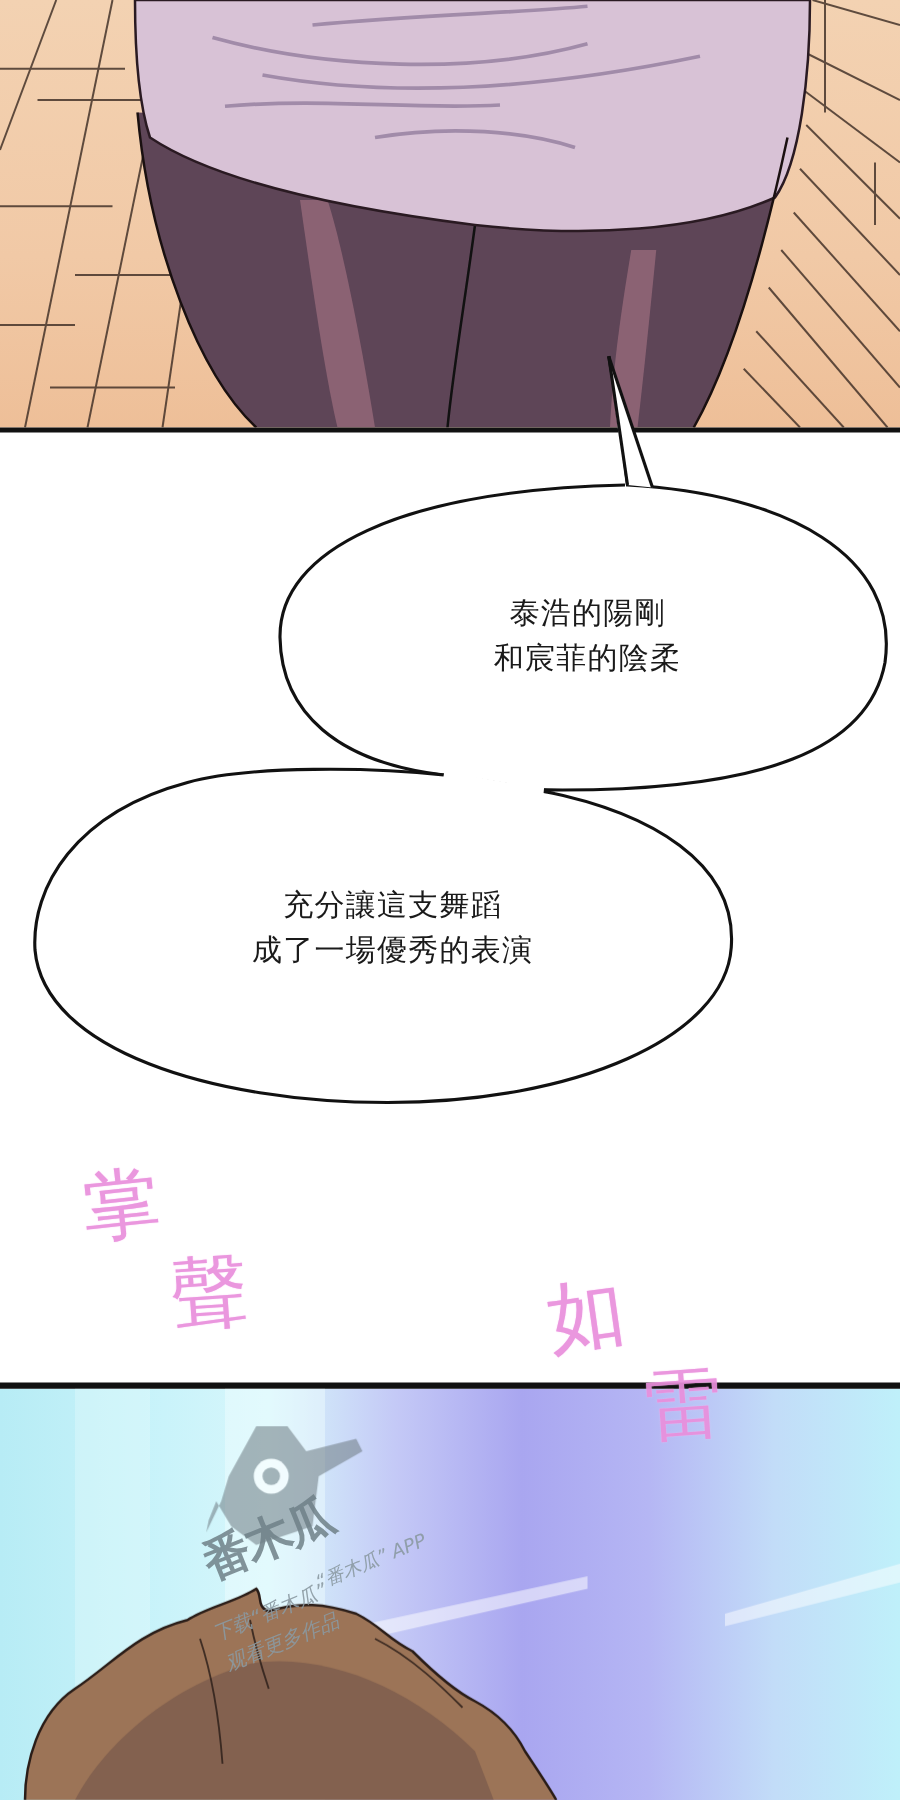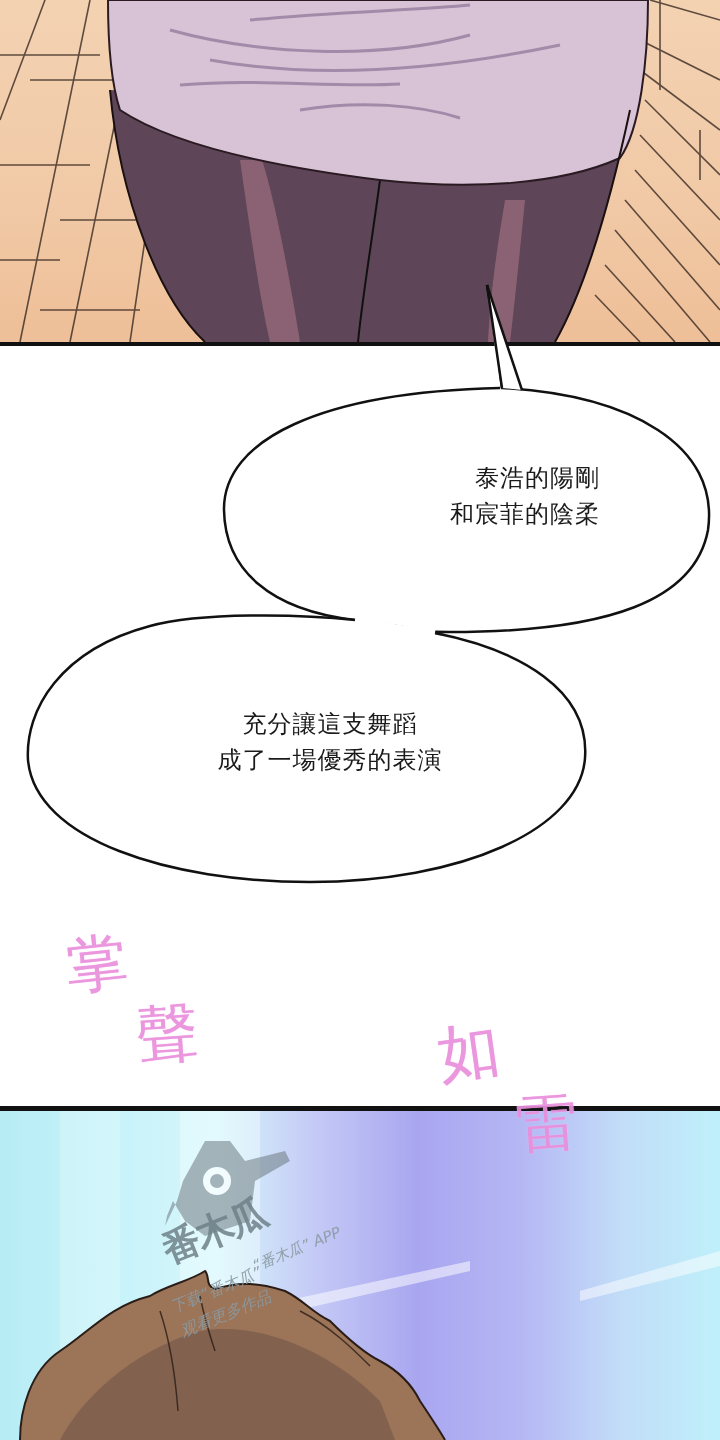--- a/index.html
+++ b/index.html
@@ -4,22 +4,22 @@
 <style>
   html, body { margin: 0; padding: 0; background: #ffffff; }
   body { width: 720px; height: 1440px; position: relative; overflow: hidden; font-family: "DejaVu Sans", sans-serif; }
 
   
   .panel-top { position: absolute; left: 0; top: 0; width: 720px; height: 342px; overflow: hidden;
     background: linear-gradient(180deg, #f3d2b2 0%, #f1c9a6 60%, #eebf98 100%); }
   .panel-top svg { position: absolute; left: 0; top: 0; }
   .panel-border-bottom { position: absolute; left: 0; top: 342px; width: 720px; height: 4px; background: #111; }
   .bubble-text { position: absolute; color: #1a1a1a; font-family: "DejaVu Sans", sans-serif; font-size: 24px; line-height: 36px; text-align: center; white-space: pre; letter-spacing: 1px; }
-  .bubble1-text { left: 340px; top: 460px; width: 260px; text-align: right; }
-  .bubble2-text { left: 120px; top: 706px; width: 420px; }
+  .bubble1-text { left: 340px; top: 472px; width: 260px; }
+  .bubble2-text { left: 104px; top: 706px; width: 420px; }
 
   .sfx { position: absolute; color: #e98fdc; font-family: "DejaVu Serif", serif; font-size: 62px; font-weight: normal; opacity: 0.92;
     text-shadow: 0 0 1px #f5b8ee; }
   .sfx-1 { left: 66px; top: 922px; transform: rotate(-6deg); }
   .sfx-2 { left: 136px; top: 992px; transform: rotate(-4deg); }
   .sfx-3 { left: 438px; top: 1010px; transform: rotate(-8deg); }
   .sfx-4 { left: 516px; top: 1082px; transform: rotate(-4deg); z-index: 5; }
 
   
   .panel-bottom-border { position: absolute; left: 0; top: 1106px; width: 720px; height: 5px; background: #111; z-index: 2; }

